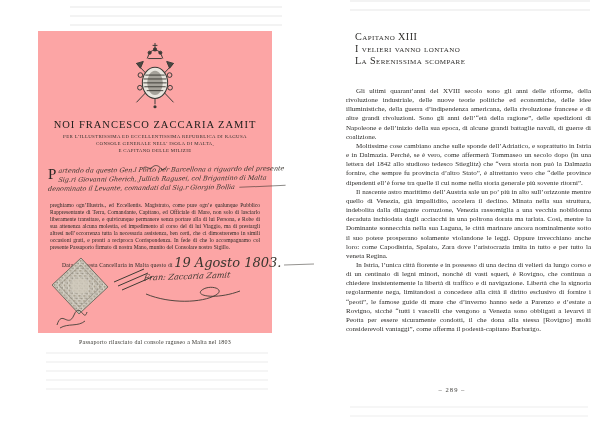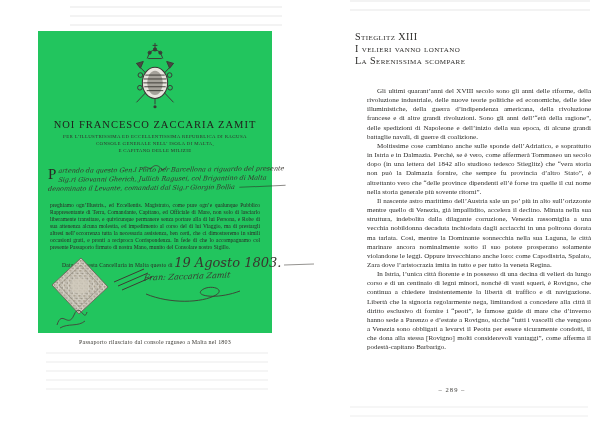--- a/index.html
+++ b/index.html
@@ -10,21 +10,21 @@
   
   .ghost { position:absolute; filter:blur(0.7px); opacity:.55;
     background:repeating-linear-gradient(180deg, rgba(90,90,90,.13) 0 2px, transparent 2px 9px); }
   .ghost-tl { left:70px;  top:6px;   width:212px; height:24px; }
   .ghost-tr { left:350px; top:0px;   width:240px; height:11px; }
   .ghost-bl { left:46px;  top:352px; width:222px; height:42px; opacity:.45; }
   .ghost-br { left:350px; top:406px; width:238px; height:16px; opacity:.4; }
 
   
   .scan { position:absolute; left:38px; top:31px; width:234px; height:302px;
-    background:#22c55e; color:#2e2c28; text-align:center; }
+    background:#fca5a5; color:#2e2c28; text-align:center; }
   .crest-wrap { display:block; margin:11px auto 0; width:58px; height:72px; }
   .doc-title { margin-top:5px; font-size:10.5px; letter-spacing:1px; color:#21201d; white-space:nowrap; }
   .doc-sub { margin-top:3px; font-size:4.9px; line-height:7.2px; letter-spacing:.35px; color:#33312c; }
   .ornament-wrap { display:block; margin:2px auto 0; width:26px; height:7px; }
   .hand-block { margin:3px 10px 0; text-align:left; position:relative; }
   .hand-initial { float:left; font-size:15px; line-height:14px; margin-right:2px; color:#2a2824; }
   .hand-line { font-style:italic; font-size:6.4px; line-height:9.4px; color:#38342d;
     font-family:"DejaVu Serif","Liberation Serif",serif; transform:skewX(-8deg) rotate(-.6deg);
     transform-origin:left; white-space:nowrap; }
   .hand-line:last-child::after { content:""; display:inline-block; width:46px;
@@ -44,21 +44,21 @@
   .paraph-wrap { position:absolute; left:16px; top:276px; width:36px; height:24px; }
 
   .caption { position:absolute; left:38px; top:339px; width:234px; text-align:center;
     font-size:6px; color:#3b3933; letter-spacing:.2px; }
 
   
   .chapter { position:absolute; left:355px; top:31px; color:#2e2d2b;
     font-variant:small-caps; font-size:10.2px; line-height:12.2px; letter-spacing:.4px; }
   .bodytext { position:absolute; left:346px; top:87px; width:245px;
     font-size:7px; line-height:9.15px; text-align:justify; color:#2d2c2a; }
-  .bodytext p { text-indent:10px;margin-left:21px; }
+  .bodytext p { text-indent:10px; }
   .pagenum { position:absolute; left:346px; top:386px; width:212px; text-align:center;
     font-size:6.6px; color:#44433f; letter-spacing:1px; }
 </style>
 </head>
 <body>
 
 <div class="spread">
 
   <div class="ghost ghost-tl"></div>
   <div class="ghost ghost-tr"></div>
@@ -154,21 +154,21 @@
     <span class="paraph-wrap">
       <svg width="36" height="24" viewBox="0 0 36 24">
         <path d="M3,18 C8,2 14,22 20,8 S30,16 33,5 M6,21 C14,16 24,20 31,14" stroke="#45413a" fill="none" stroke-width=".9"></path>
       </svg>
     </span>
   </div>
 
   <div class="caption">Passaporto rilasciato dal console raguseo a Malta nel 1803</div>
 
   <div class="chapter">
-    <div>Stieglitz XIII</div>
+    <div>Capitano XIII</div>
     <div>I velieri vanno lontano</div>
     <div>La Serenissima scompare</div>
   </div>
 
   <div class="bodytext">
     <p>Gli ultimi quarant’anni del XVIII secolo sono gli anni delle riforme, della rivoluzione industriale, delle nuove teorie politiche ed economiche, delle idee illuministiche, della guerra d’indipendenza americana, della rivoluzione francese e di altre grandi rivoluzioni. Sono gli anni dell’“età della ragione”, delle spedizioni di Napoleone e dell’inizio della sua epoca, di alcune grandi battaglie navali, di guerre di coalizione.</p>
     <p>Moltissime cose cambiano anche sulle sponde dell’Adriatico, e soprattutto in Istria e in Dalmazia. Perché, se è vero, come affermerà Tommaseo un secolo dopo (in una lettera del 1842 allo studioso tedesco Stieglitz) che “vera storia non può la Dalmazia fornire, che sempre fu provincia d’altro Stato”, è altrettanto vero che “delle province dipendenti ell’è forse tra quelle il cui nome nella storia generale più sovente ritorni”.</p>
     <p>Il nascente astro marittimo dell’Austria sale un po’ più in alto sull’orizzonte mentre quello di Venezia, già impallidito, accelera il declino. Minata nella sua struttura, indebolita dalla dilagante corruzione, Venezia rassomiglia a una vecchia nobildonna decaduta inchiodata dagli acciacchi in una poltrona dorata ma tarlata. Così, mentre la Dominante sonnecchia nella sua Laguna, le città marinare ancora nominalmente sotto il suo potere prosperano solamente violandone le leggi. Oppure invecchiano anche loro: come Capodistria, Spalato, Zara dove l’aristocrazia imita in tutto e per tutto la veneta Regina.</p>
     <p>In Istria, l’unica città fiorente e in possesso di una decina di velieri da lungo corso e di un centinaio di legni minori, nonché di vasti squeri, è Rovigno, che continua a chiedere insistentemente la libertà di traffico e di navigazione. Libertà che la signoria regolarmente nega, limitandosi a concedere alla città il diritto esclusivo di fornire i “peoti”, le famose guide di mare che d’inverno hanno sede a Parenzo e d’estate a Rovigno, sicché “tutti i vascelli che vengono a Venezia sono obbligati a levarvi il Peotta per essere sicuramente condotti, il che dona alla stessa [Rovigno] molti considerevoli vantaggi”, come afferma il podestà-capitano Barbarigo.</p>
   </div>

